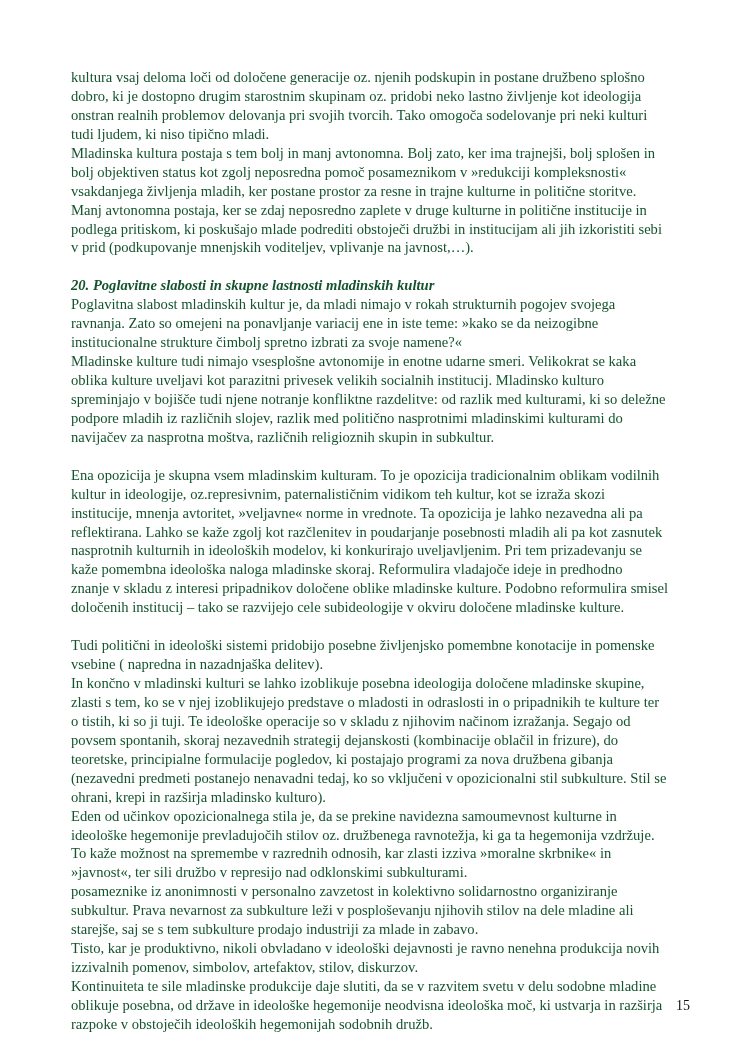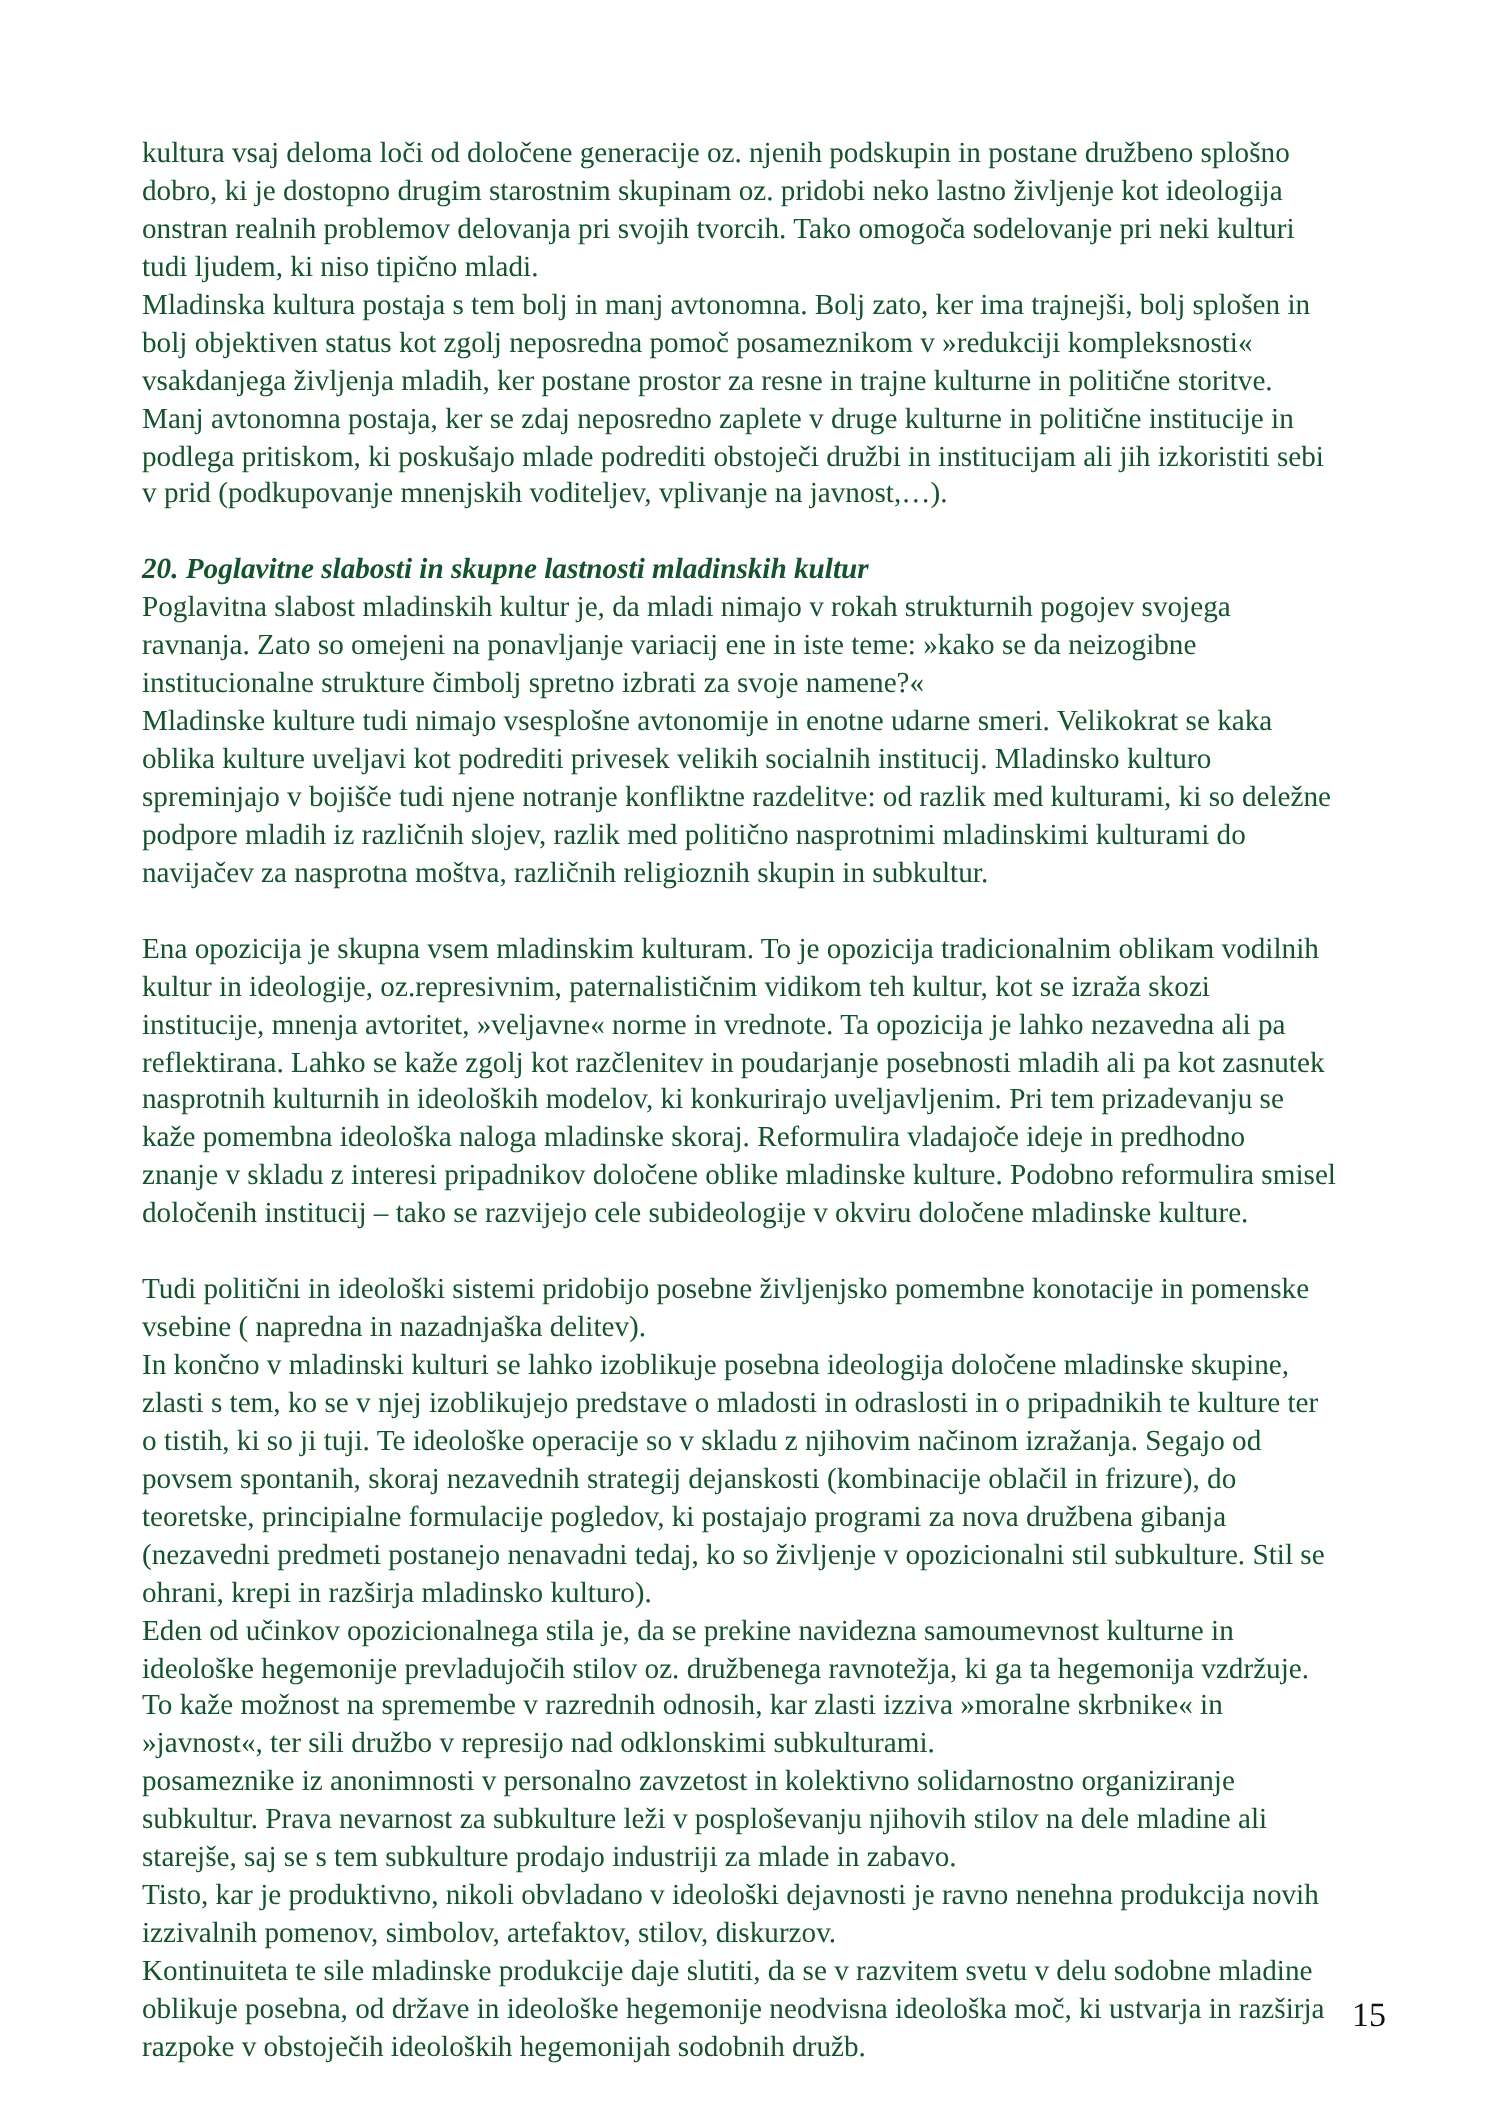--- a/index.html
+++ b/index.html
@@ -8,21 +8,21 @@
       position: absolute; left: 71px; top: 68px; width: 625px;
       font-family: "Liberation Serif", "DejaVu Serif", serif;
       font-size: 14.6px; line-height: 18.95px; color: #14532d;
     }
     .line { white-space: nowrap; display: block; height: 18.95px; }
     .blank { height: 18.95px; display: block; }
     .heading { font-weight: bold; font-style: italic; }
     .page-number {
       position: absolute; left: 676px; top: 998px;
       font-family: "Liberation Serif", "DejaVu Serif", serif;
-      font-size: 17px; color: #111111;
+      font-size: 14px; color: #111111;
     }
   </style>
 </head>
 <body>
 
 <div class="page">
   <div>
     <span class="line">kultura vsaj deloma loči od določene generacije oz. njenih podskupin in postane družbeno splošno</span>
     <span class="line">dobro, ki je dostopno drugim starostnim skupinam oz. pridobi neko lastno življenje kot ideologija</span>
     <span class="line">onstran realnih problemov delovanja pri svojih tvorcih. Tako omogoča sodelovanje pri neki kulturi</span>
@@ -34,21 +34,21 @@
     <span class="line">podlega pritiskom, ki poskušajo mlade podrediti obstoječi družbi in institucijam ali jih izkoristiti sebi</span>
     <span class="line">v prid (podkupovanje mnenjskih voditeljev, vplivanje na javnost,…).</span>
   </div>
   <span class="blank"></span>
   <span class="line heading">20. Poglavitne slabosti in skupne lastnosti mladinskih kultur</span>
   <div>
     <span class="line">Poglavitna slabost mladinskih kultur je, da mladi nimajo v rokah strukturnih pogojev svojega</span>
     <span class="line">ravnanja. Zato so omejeni na ponavljanje variacij ene in iste teme: »kako se da neizogibne</span>
     <span class="line">institucionalne strukture čimbolj spretno izbrati za svoje namene?«</span>
     <span class="line">Mladinske kulture tudi nimajo vsesplošne avtonomije in enotne udarne smeri. Velikokrat se kaka</span>
-    <span class="line">oblika kulture uveljavi kot podrediti privesek velikih socialnih institucij. Mladinsko kulturo</span>
+    <span class="line">oblika kulture uveljavi kot parazitni privesek velikih socialnih institucij. Mladinsko kulturo</span>
     <span class="line">spreminjajo v bojišče tudi njene notranje konfliktne razdelitve: od razlik med kulturami, ki so deležne</span>
     <span class="line">podpore mladih iz različnih slojev, razlik med politično nasprotnimi mladinskimi kulturami do</span>
     <span class="line">navijačev za nasprotna moštva, različnih religioznih skupin in subkultur.</span>
   </div>
   <span class="blank"></span>
   <div>
     <span class="line">Ena opozicija je skupna vsem mladinskim kulturam. To je opozicija tradicionalnim oblikam vodilnih</span>
     <span class="line">kultur in ideologije, oz.represivnim, paternalističnim vidikom teh kultur, kot se izraža skozi</span>
     <span class="line">institucije, mnenja avtoritet, »veljavne« norme in vrednote. Ta opozicija je lahko nezavedna ali pa</span>
     <span class="line">reflektirana. Lahko se kaže zgolj kot razčlenitev in poudarjanje posebnosti mladih ali pa kot zasnutek</span>
@@ -59,21 +59,21 @@
   </div>
   <span class="blank"></span>
   <div>
     <span class="line">Tudi politični in ideološki sistemi pridobijo posebne življenjsko pomembne konotacije in pomenske</span>
     <span class="line">vsebine ( napredna in nazadnjaška delitev).</span>
     <span class="line">In končno v mladinski kulturi se lahko izoblikuje posebna ideologija določene mladinske skupine,</span>
     <span class="line">zlasti s tem, ko se v njej izoblikujejo predstave o mladosti in odraslosti in o pripadnikih te kulture ter</span>
     <span class="line">o tistih, ki so ji tuji. Te ideološke operacije so v skladu z njihovim načinom izražanja. Segajo od</span>
     <span class="line">povsem spontanih, skoraj nezavednih strategij dejanskosti (kombinacije oblačil in frizure), do</span>
     <span class="line">teoretske, principialne formulacije pogledov, ki postajajo programi za nova družbena gibanja</span>
-    <span class="line">(nezavedni predmeti postanejo nenavadni tedaj, ko so življenje v opozicionalni stil subkulture. Stil se</span>
+    <span class="line">(nezavedni predmeti postanejo nenavadni tedaj, ko so vključeni v opozicionalni stil subkulture. Stil se</span>
     <span class="line">ohrani, krepi in razširja mladinsko kulturo).</span>
     <span class="line">Eden od učinkov opozicionalnega stila je, da se prekine navidezna samoumevnost kulturne in</span>
     <span class="line">ideološke hegemonije prevladujočih stilov oz. družbenega ravnotežja, ki ga ta hegemonija vzdržuje.</span>
     <span class="line">To kaže možnost na spremembe v razrednih odnosih, kar zlasti izziva »moralne skrbnike« in</span>
     <span class="line">»javnost«, ter sili družbo v represijo nad odklonskimi subkulturami.</span>
     <span class="line">posameznike iz anonimnosti v personalno zavzetost in kolektivno solidarnostno organiziranje</span>
     <span class="line">subkultur. Prava nevarnost za subkulture leži v posploševanju njihovih stilov na dele mladine ali</span>
     <span class="line">starejše, saj se s tem subkulture prodajo industriji za mlade in zabavo.</span>
     <span class="line">Tisto, kar je produktivno, nikoli obvladano v ideološki dejavnosti je ravno nenehna produkcija novih</span>
     <span class="line">izzivalnih pomenov, simbolov, artefaktov, stilov, diskurzov.</span>

